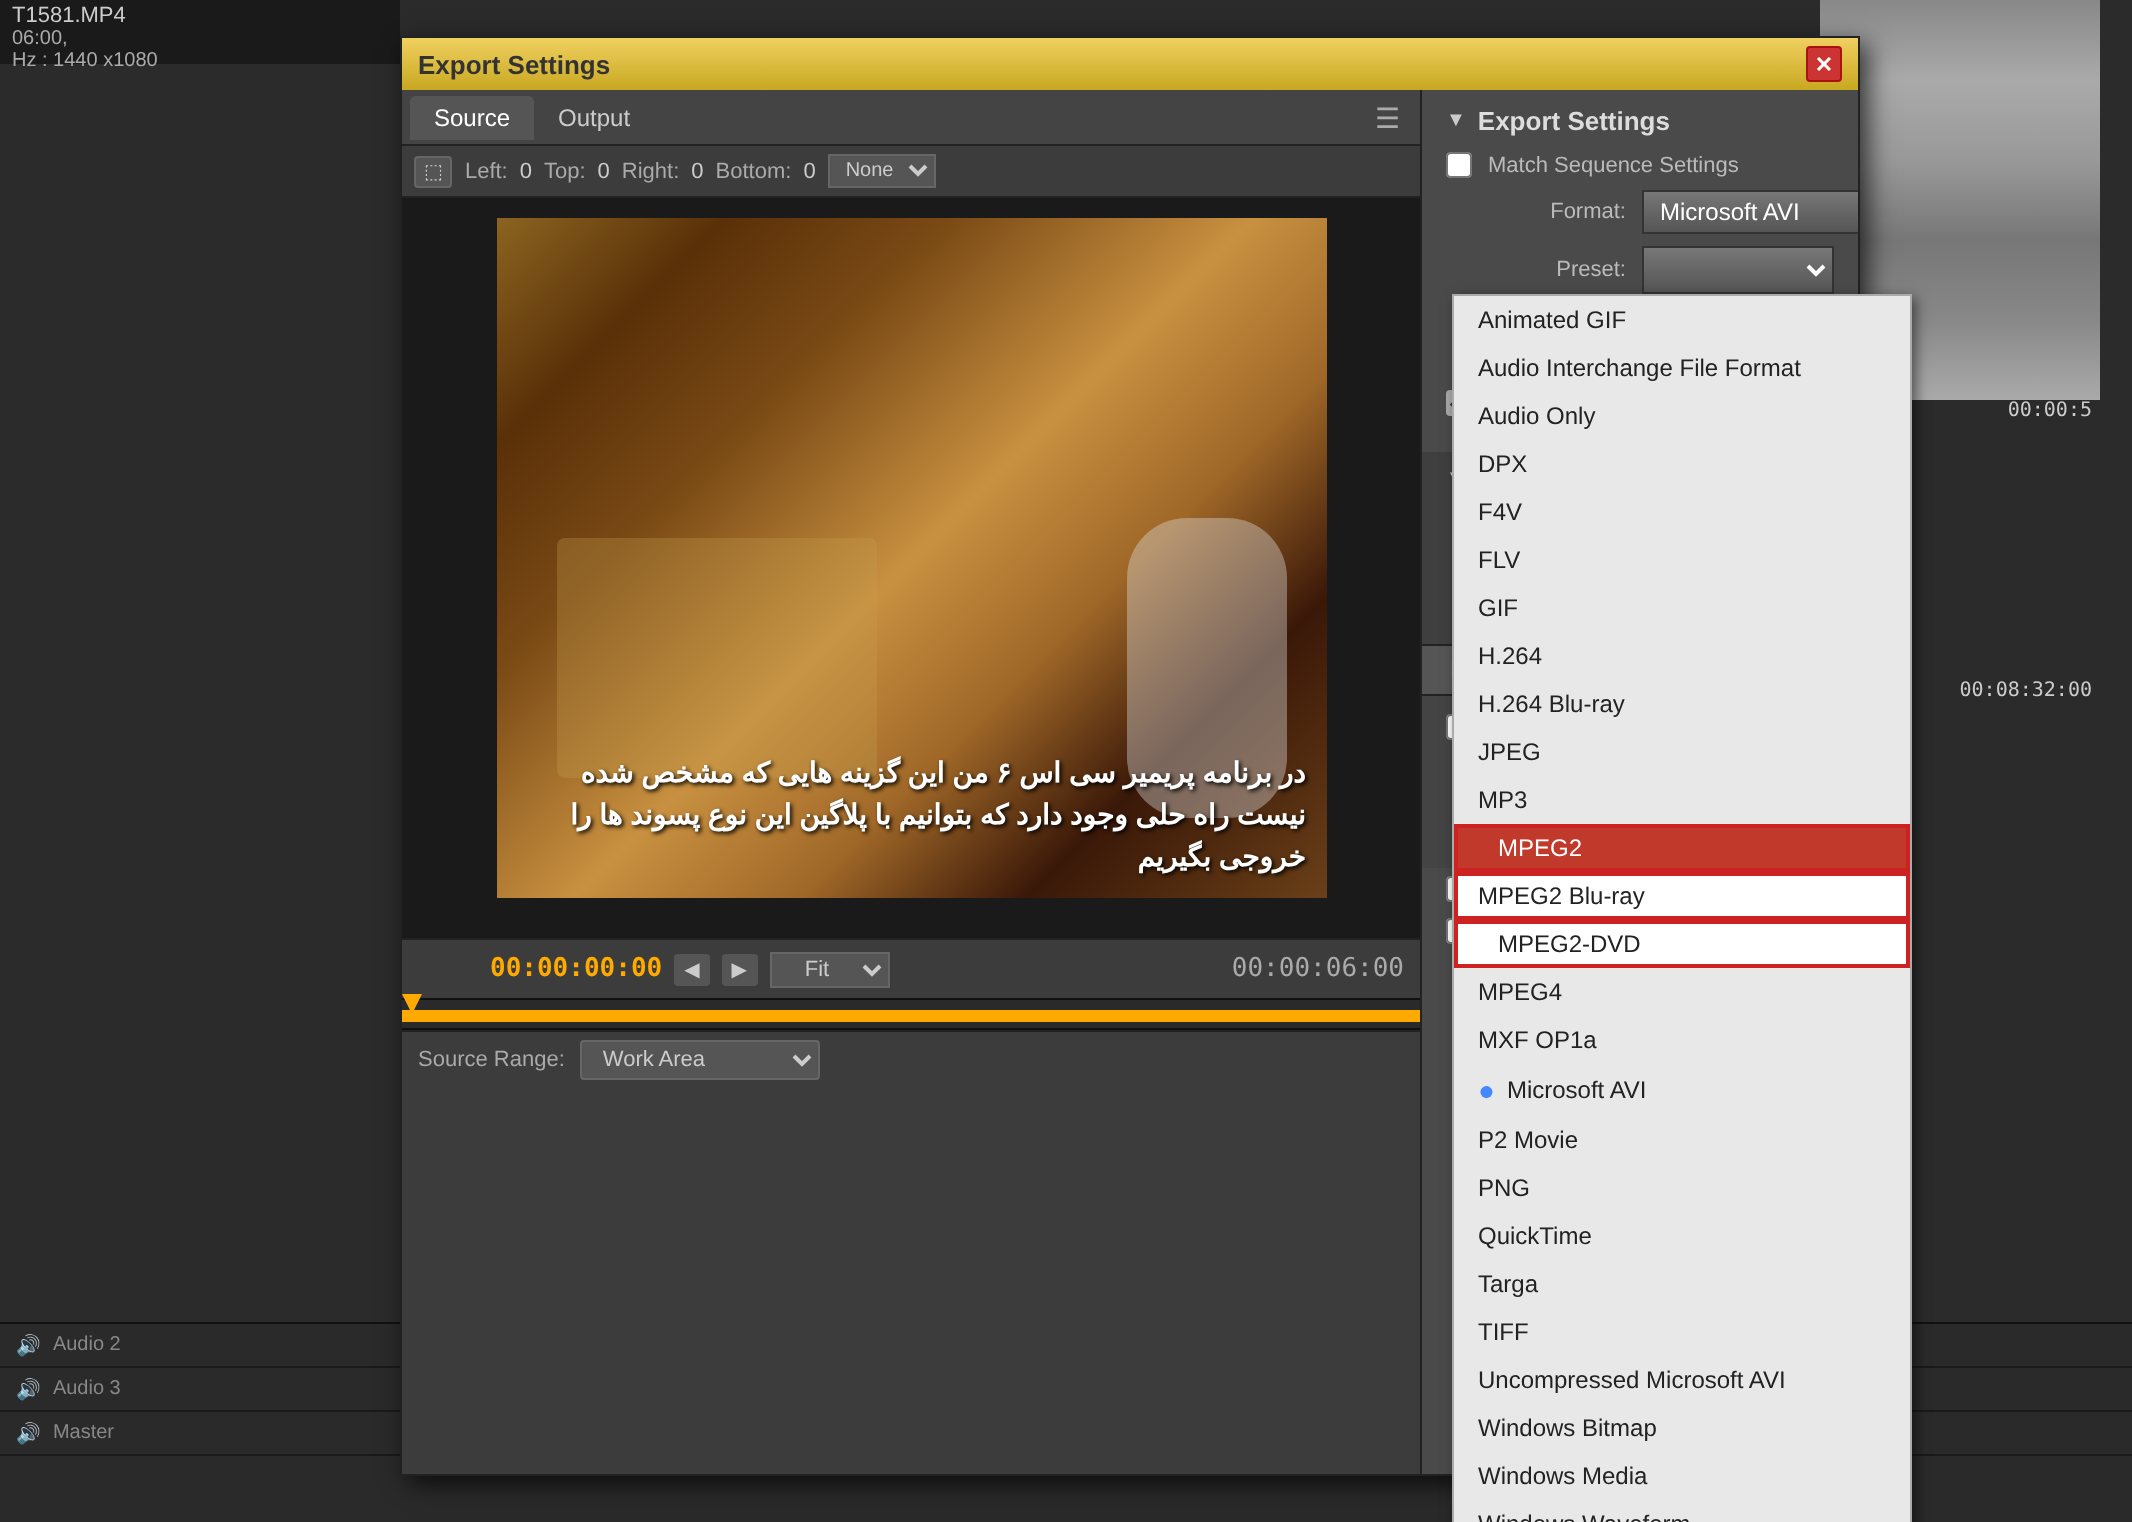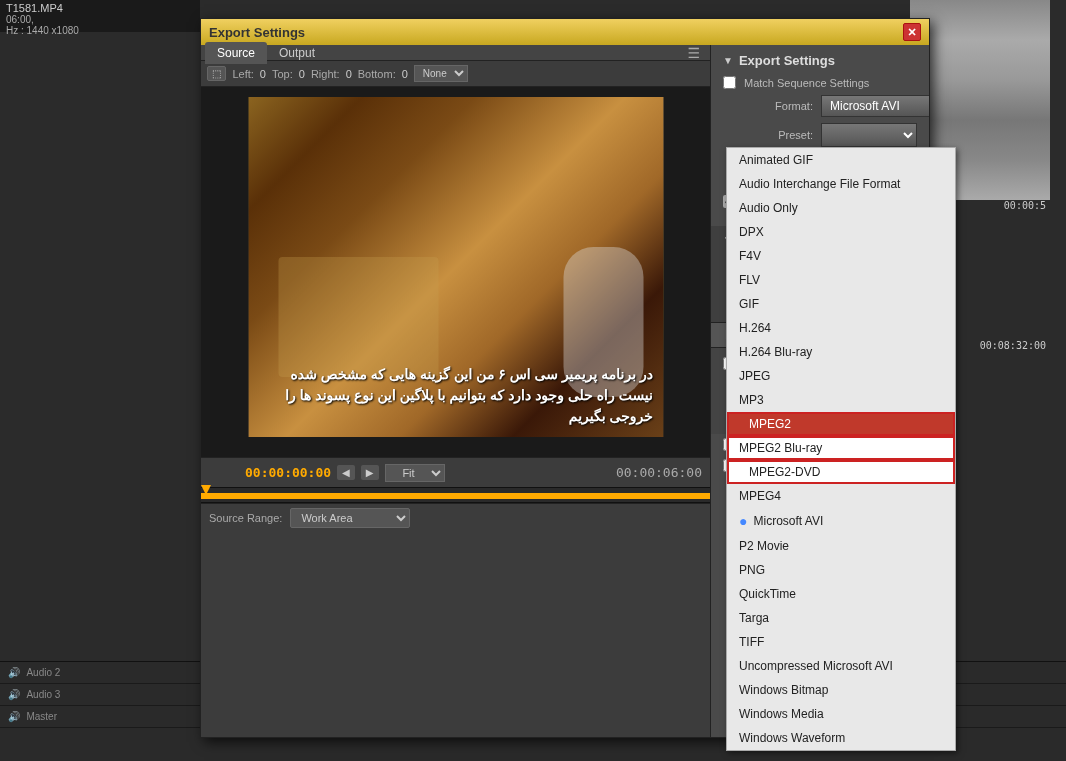--- a/index.html
+++ b/index.html
@@ -28,21 +28,21 @@
       color: #aaa;
       font-size: 11px;
       padding: 2px 6px;
       width: 200px;
       height: 32px;
     }
 
     .panel-tabs {
       display: flex;
       background: #444;
-      height: 16px;
+      height: 28px;
       align-items: center;
       padding: 0 4px;
       border-bottom: 1px solid #222;
     }
 
     .panel-tab {
       padding: 4px 12px;
       font-size: 12px;
       color: #ccc;
       cursor: pointer;
@@ -746,20 +746,21 @@
       <div class="dropdown-item">FLV</div>
       <div class="dropdown-item">GIF</div>
       <div class="dropdown-item">H.264</div>
       <div class="dropdown-item">H.264 Blu-ray</div>
       <div class="dropdown-item">JPEG</div>
       <div class="dropdown-item">MP3</div>
       <div class="dropdown-item" style="background-color: rgb(192, 57, 43); color: rgb(255, 255, 255); border: 2px solid rgb(204, 34, 34); padding: 3px 20px;">MPEG2</div>
       <div class="dropdown-item" style="background-color: rgb(255, 255, 255); color: rgb(34, 34, 34); border: 2px solid rgb(204, 34, 34); padding: 3px 10px;">MPEG2 Blu-ray</div>
       <div class="dropdown-item" style="background-color: rgb(255, 255, 255); color: rgb(34, 34, 34); border: 2px solid rgb(204, 34, 34); padding: 3px 20px;">MPEG2-DVD</div>
       <div class="dropdown-item">MPEG4</div>
+      <div class="dropdown-item">MXF OP1a</div>
       <div class="dropdown-item" style="display: flex; align-items: center; gap: 6px;">
         <span style="color: rgb(68, 136, 255); font-size: 14px;">●</span>
         <span>Microsoft AVI</span>
       </div>
       <div class="dropdown-item">P2 Movie</div>
       <div class="dropdown-item">PNG</div>
       <div class="dropdown-item">QuickTime</div>
       <div class="dropdown-item">Targa</div>
       <div class="dropdown-item">TIFF</div>
       <div class="dropdown-item">Uncompressed Microsoft AVI</div>

